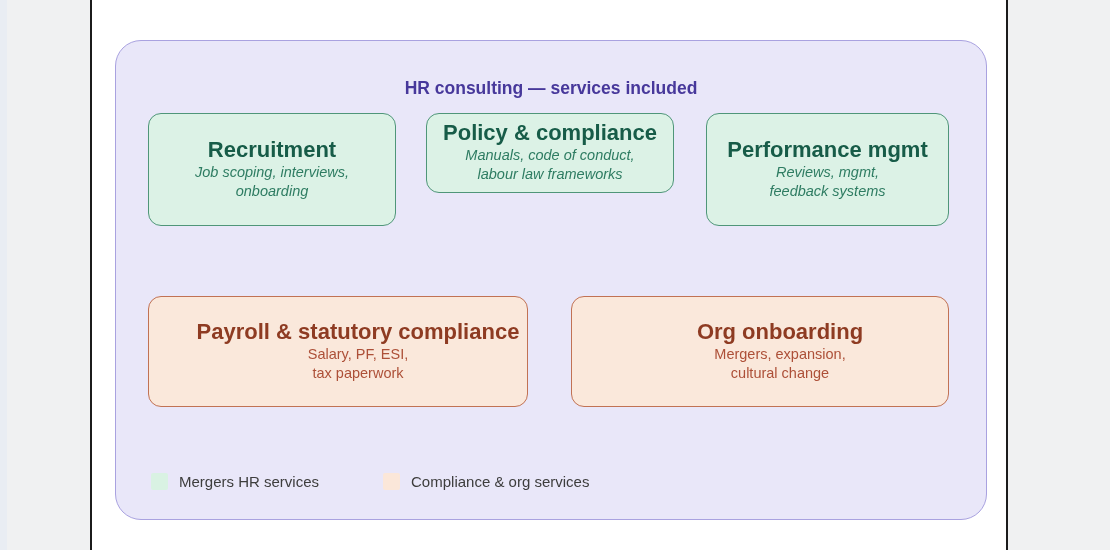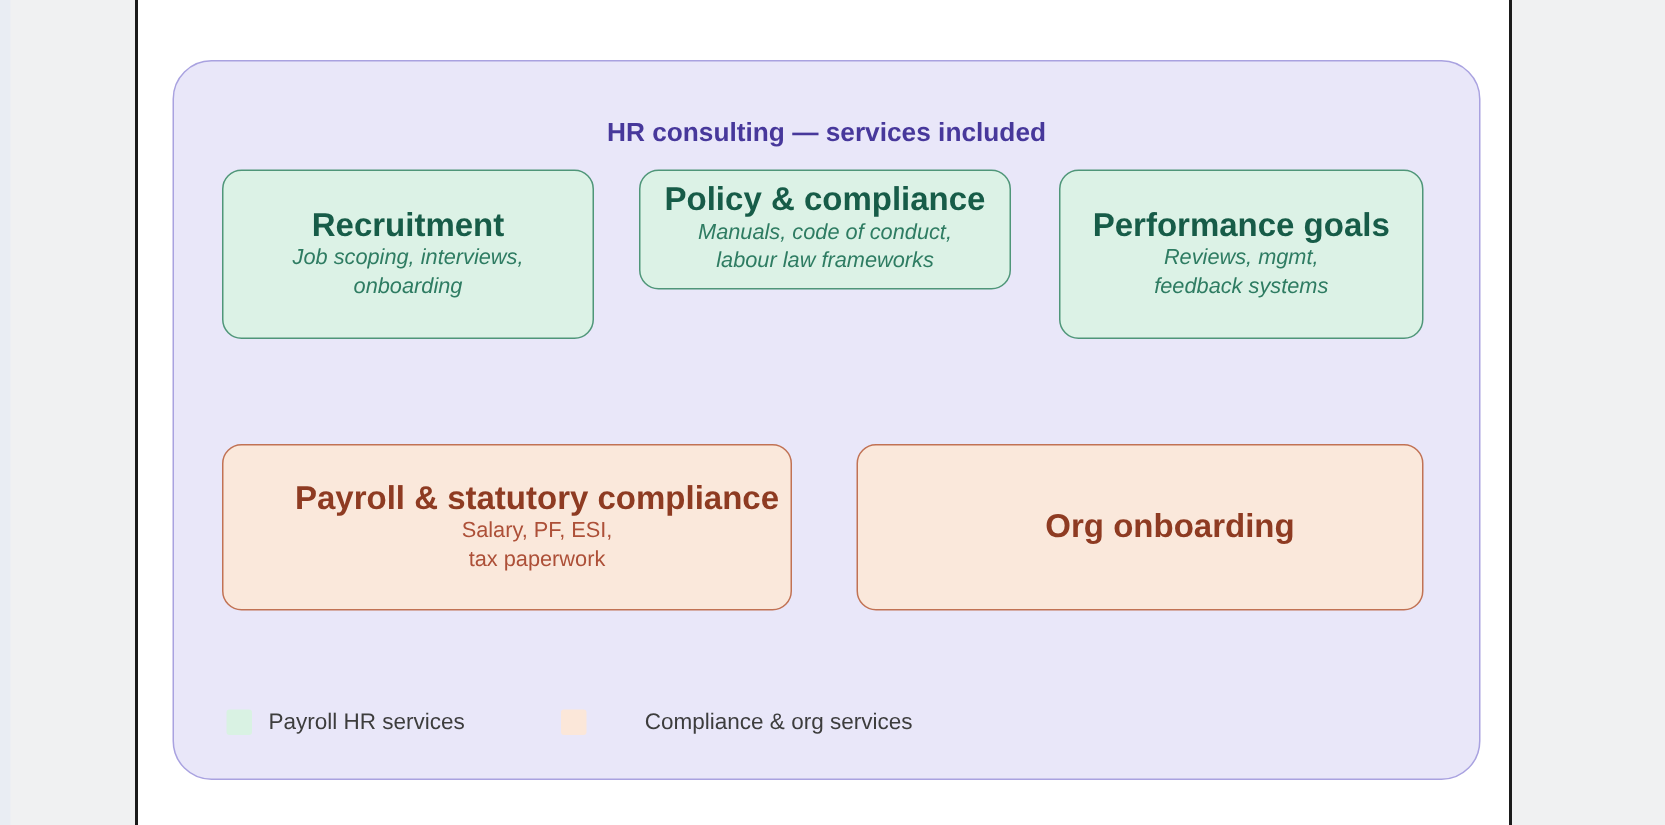--- a/index.html
+++ b/index.html
@@ -87,21 +87,21 @@
   .legend {
     position: absolute;
     left: 35px; top: 430px;
     height: 20px;
     display: flex;
     align-items: center;
     font-size: 15px;
     color: var(--legend_text, #3d3d3d);
   }
   .legend-item { display: flex; align-items: center; }
-  .legend-item + .legend-item { margin-left: 64px; gap: 28px; }
+  .legend-item + .legend-item { margin-left: 64px; }
   .swatch {
     width: 17px; height: 17px;
     margin-right: 11px;
     border-radius: 2px;
     background: #ddd;
   }
 </style>
 </head>
 <body>
 
@@ -119,39 +119,41 @@
 onboarding</div>
       </div>
 
       <div class="box green b2">
         <div class="box-title">Policy &amp; compliance</div>
         <div class="box-sub">Manuals, code of conduct,
 labour law frameworks</div>
       </div>
 
       <div class="box green b3">
-        <div class="box-title">Performance goals</div>
+        <div class="box-title">Performance mgmt</div>
         <div class="box-sub">Reviews, mgmt,
 feedback systems</div>
       </div>
 
       <div class="box orange b4">
         <div class="box-title">Payroll &amp; statutory compliance</div>
         <div class="box-sub">Salary, PF, ESI,
 tax paperwork</div>
       </div>
 
       <div class="box orange b5">
         <div class="box-title">Org onboarding</div>
+        <div class="box-sub">Mergers, expansion,
+cultural change</div>
       </div>
 
       <div class="legend">
         <span class="legend-item">
           <span class="swatch" style="background: rgb(217, 242, 227);"></span>
-          <span class="legend-label">Payroll HR services</span>
+          <span class="legend-label">Mergers HR services</span>
         </span>
         <span class="legend-item">
           <span class="swatch" style="background: rgb(251, 231, 217);"></span>
           <span class="legend-label">Compliance &amp; org services</span>
         </span>
       </div>
 
     </section>
   </div>
 </div>

